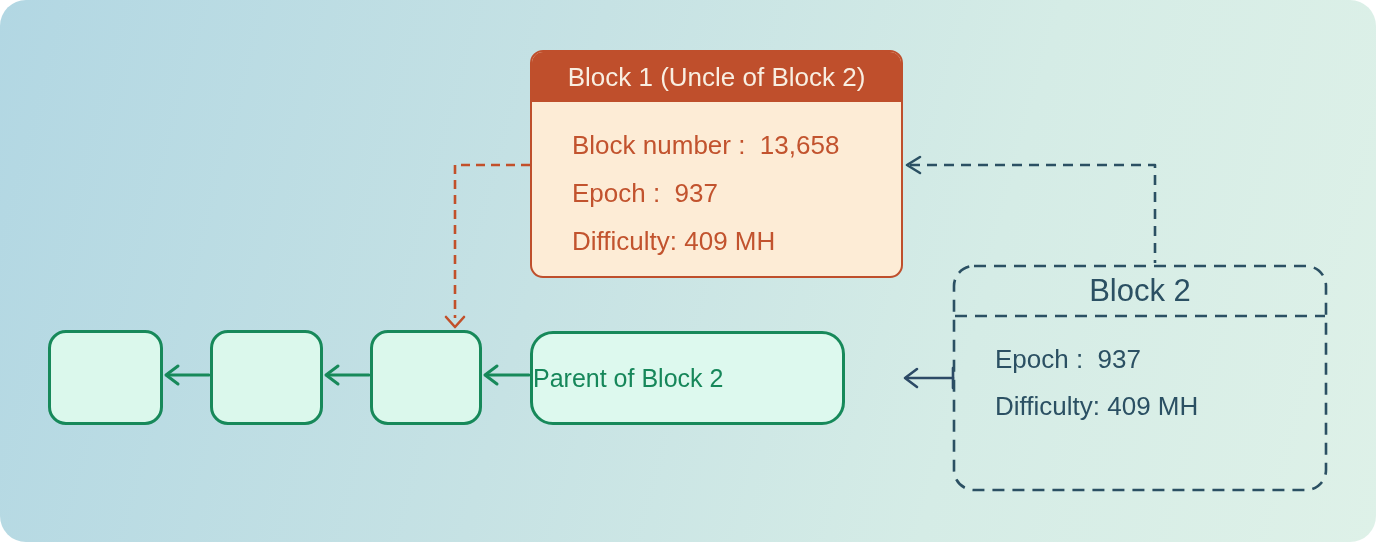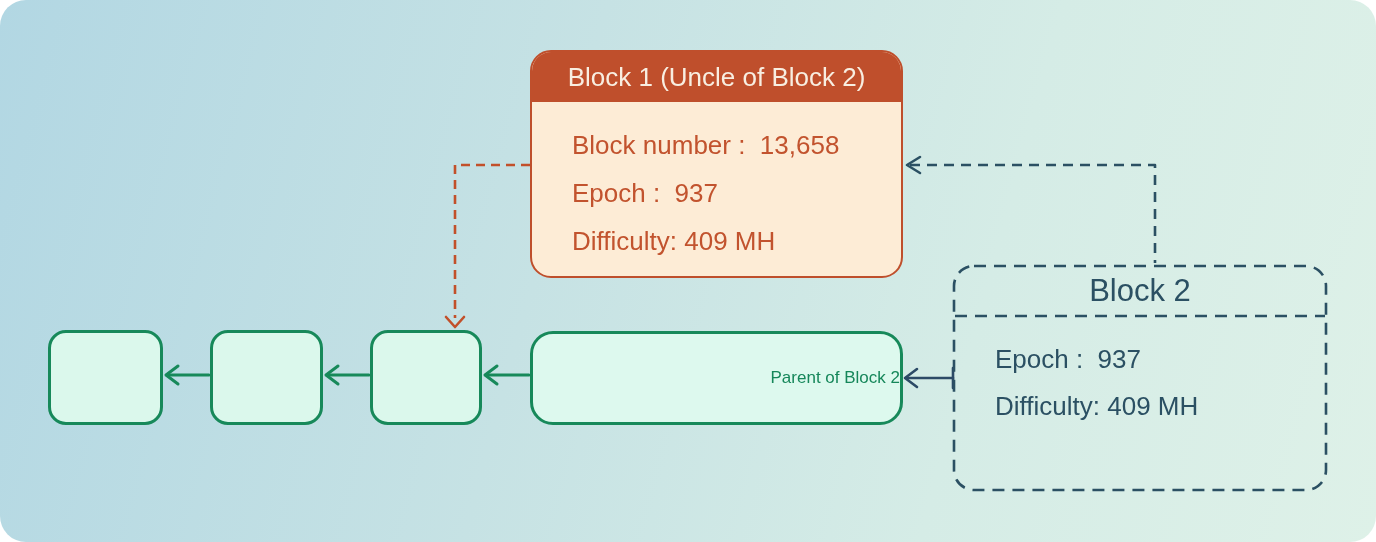--- a/index.html
+++ b/index.html
@@ -34,33 +34,33 @@
     background:var(--chain-fill);
     border:3px solid var(--green);
     border-radius:18px;
     box-sizing:border-box;
   }
   .chain-block-1{left:48px;width:115px;}
   .chain-block-2{left:210px;width:113px;}
   .chain-block-3{left:370px;width:112px;}
 
   .parent-block{
-    position:absolute;left:530px;top:331px;width:373px;height:94px;
+    position:absolute;left:530px;top:331px;width:315px;height:94px;
     background:#ddf9ee;
     border:3px solid var(--green);
     border-radius:23px;
     box-sizing:border-box;
-    display:flex;align-items:center;justify-content:flex-end;
-    font-size:17px;color:var(--green-text);
+    display:flex;align-items:center;justify-content:flex-start;
+    font-size:25px;color:var(--green-text);
   }
 
   .uncle-card{
     position:absolute;left:530px;top:50px;width:373px;height:228px;
     border:2.5px solid var(--orange);
-    border-radius:21px;
+    border-radius:13px;
     box-sizing:border-box;
     background:var(--cream);
     overflow:hidden;
   }
   .uncle-header{
     height:50px;
     background:var(--orange);
     color:var(--cream-text);
     font-size:26px;
     display:flex;align-items:center;justify-content:center;

